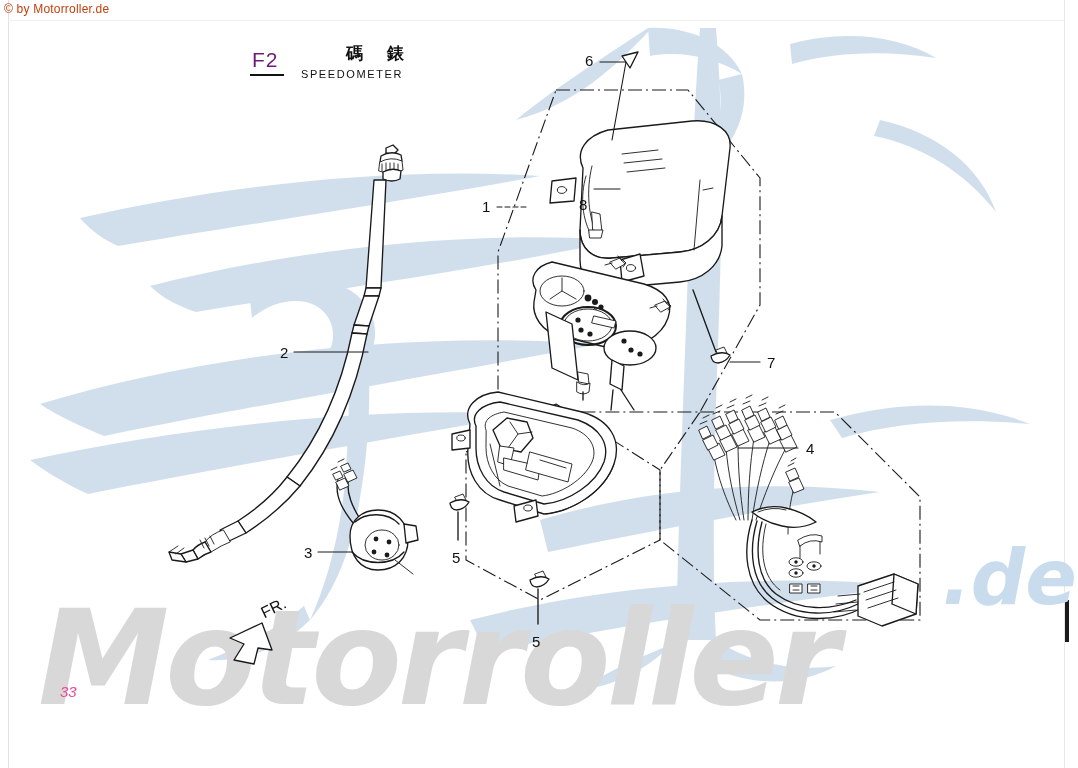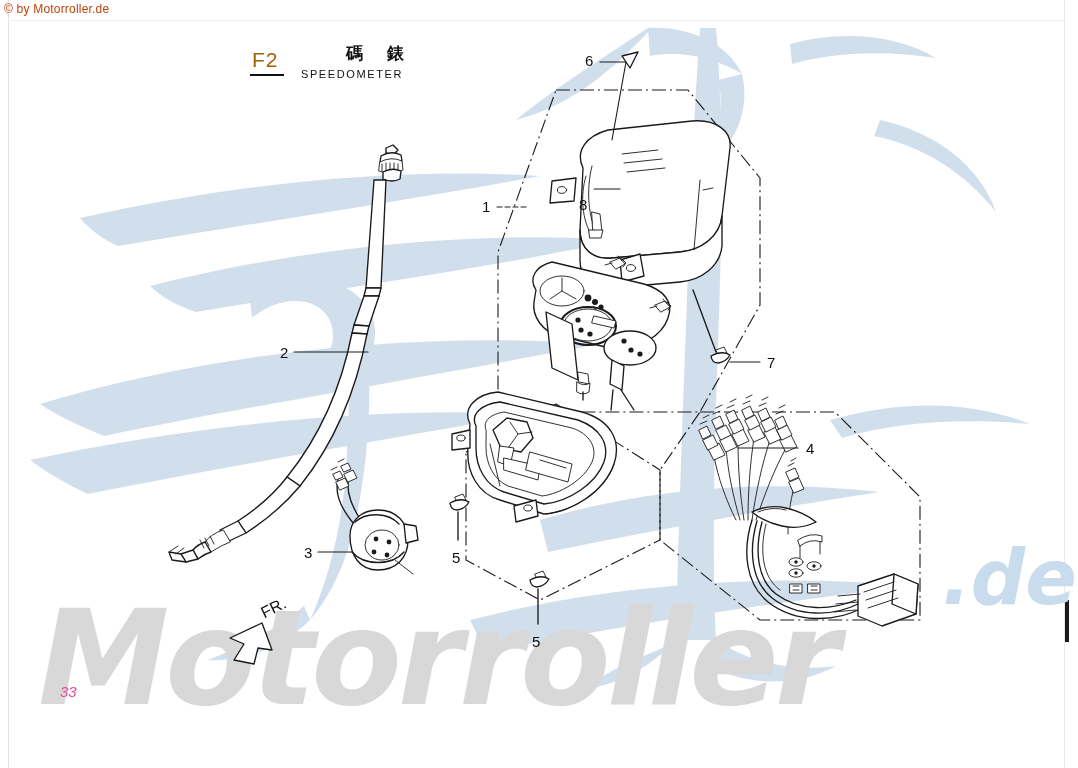--- a/index.html
+++ b/index.html
@@ -37,21 +37,21 @@
 
   
   .copyright{
     position:absolute;left:4px;top:2px;z-index:6;
     font-family:"Liberation Sans", sans-serif;
     font-size:12px;color:#c2410c;letter-spacing:.2px;white-space:nowrap;
   }
   .sec-code{
     position:absolute;left:252px;top:48px;z-index:6;
     font-family:"Liberation Sans", sans-serif;
-    font-size:21px;color:#a16207;letter-spacing:1px;
+    font-size:21px;color:#701a75;letter-spacing:1px;
   }
   .sec-code-rule{position:absolute;left:250px;top:74px;width:34px;height:1.6px;background:#111;z-index:6;}
   .sec-cn{
     position:absolute;left:300px;top:42px;z-index:6;
     font-family:"DejaVu Sans", sans-serif;
     font-size:17px;font-weight:bold;color:#111;letter-spacing:9px;margin-left:46px;
   }
   .sec-en{
     position:absolute;left:301px;top:68px;z-index:6;
     font-family:"Liberation Sans", sans-serif;

